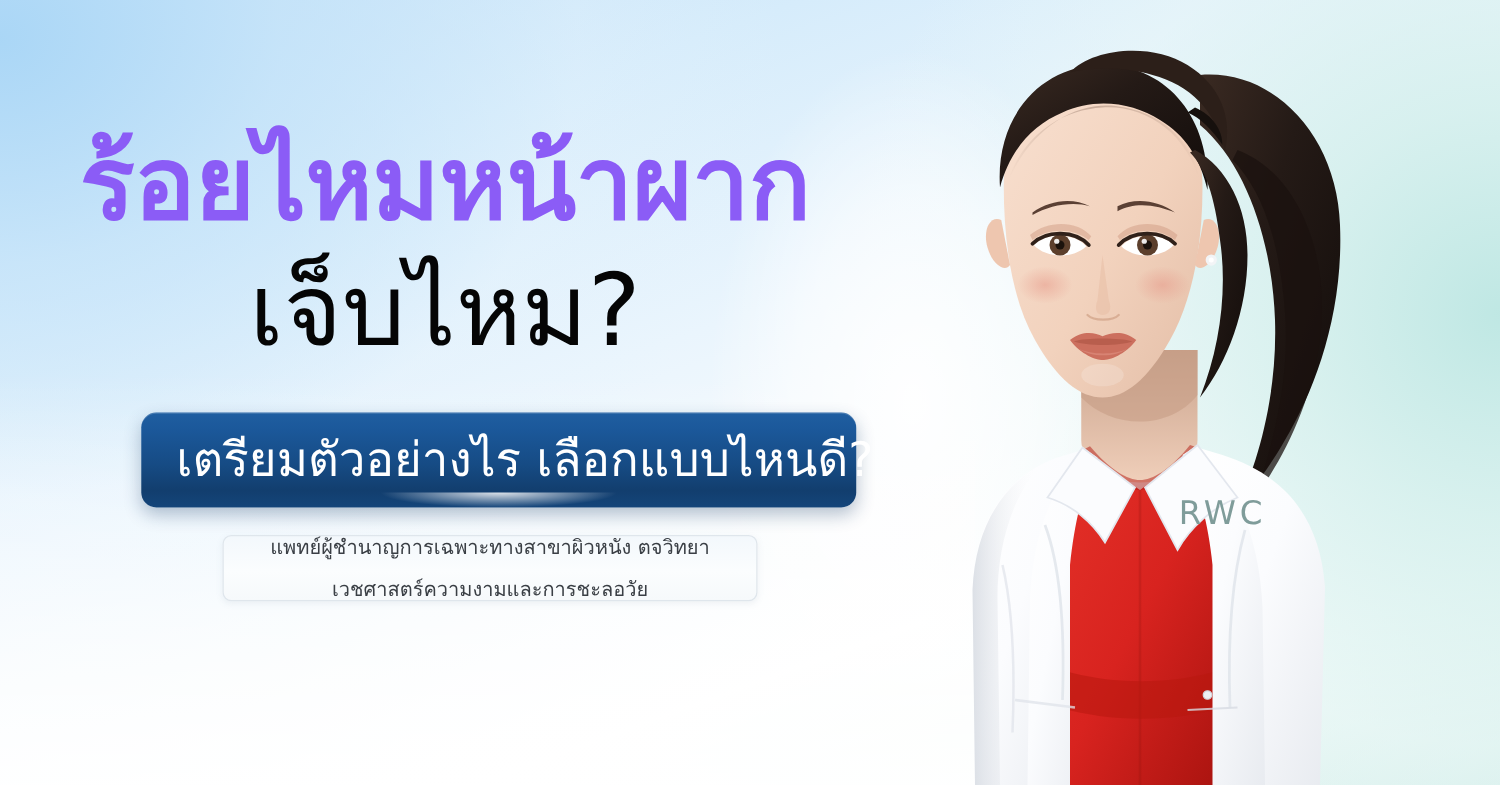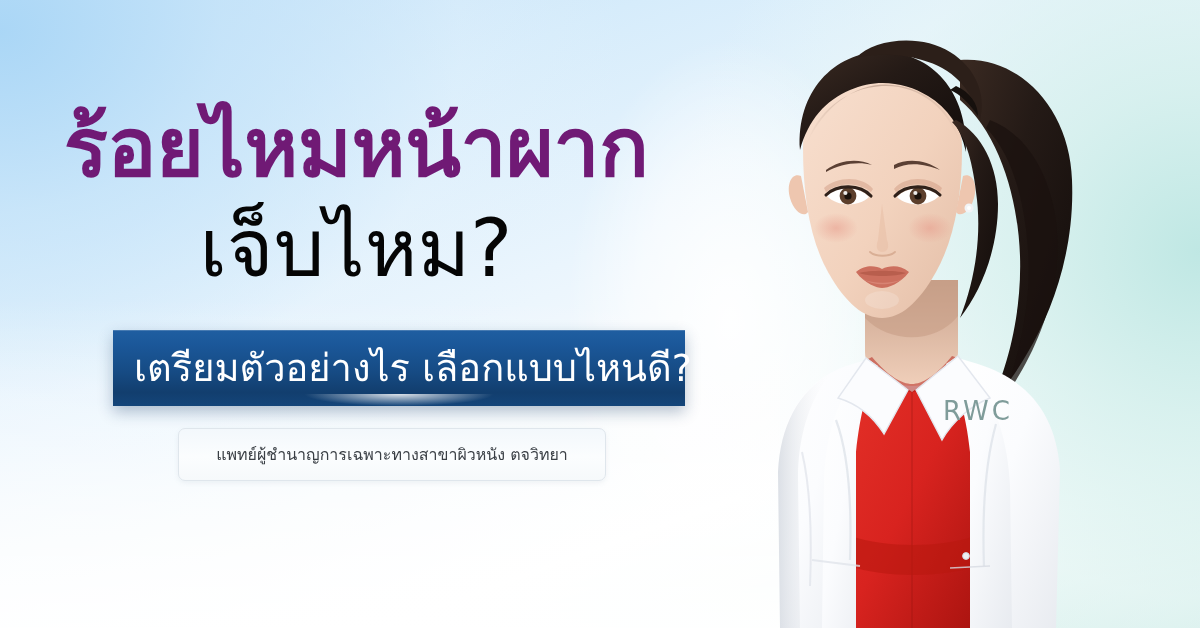--- a/index.html
+++ b/index.html
@@ -42,42 +42,42 @@
   
   .headline {
     position:absolute; left:0; top:108px; width:712px;
     text-align:center;
     line-height:0.98;
   }
   .headline .l1 {
     display:block;
     font-size:82px;
     font-weight:700;
-    color:#701a75;
+    color:#8b5cf6;
     letter-spacing:-0.5px;
   }
   .headline .l2 {
     display:block;
     font-size:80px;
     font-weight:400;
     color:#050505;
     margin-top:22px;
     letter-spacing:0px;
   }
 
   
   .pill-wrap {
     position:absolute; left:113px; top:330px; width:572px; height:76px;
   }
   .pill {
     position:absolute; inset:0;
-    border-radius:0;
+    border-radius:12px;
     background:linear-gradient(180deg,#1f5ea1 0%, #1b589a 18%, #164b84 55%, #123e6e 82%, #14457a 100%);
     box-shadow:0 6px 14px rgba(20,55,100,0.30), inset 0 1px 0 rgba(255,255,255,0.18);
-    display:flex; align-items:center; justify-content:center;padding-left:28px;
+    display:flex; align-items:center; padding-left:28px;
   }
   .pill-text {
     font-size:38px;
     font-weight:400;
     color:#ffffff;
     line-height:1;
     white-space:nowrap;
   }
   .pill-sheen {
     position:absolute; left:28%; bottom:-4px; width:44%; height:16px;
@@ -268,15 +268,16 @@
 
   <div class="pill-wrap">
     <div class="pill">
       <span class="pill-text">เตรียมตัวอย่างไร เลือกแบบไหนดี?</span>
     </div>
     <div class="pill-sheen"></div>
   </div>
 
   <div class="sub-box">
     <span class="sub-line">แพทย์ผู้ชำนาญการเฉพาะทางสาขาผิวหนัง ตจวิทยา</span>
+    <span class="sub-line">เวชศาสตร์ความงามและการชะลอวัย</span>
   </div>
 
 </div>
 
 </body></html>

